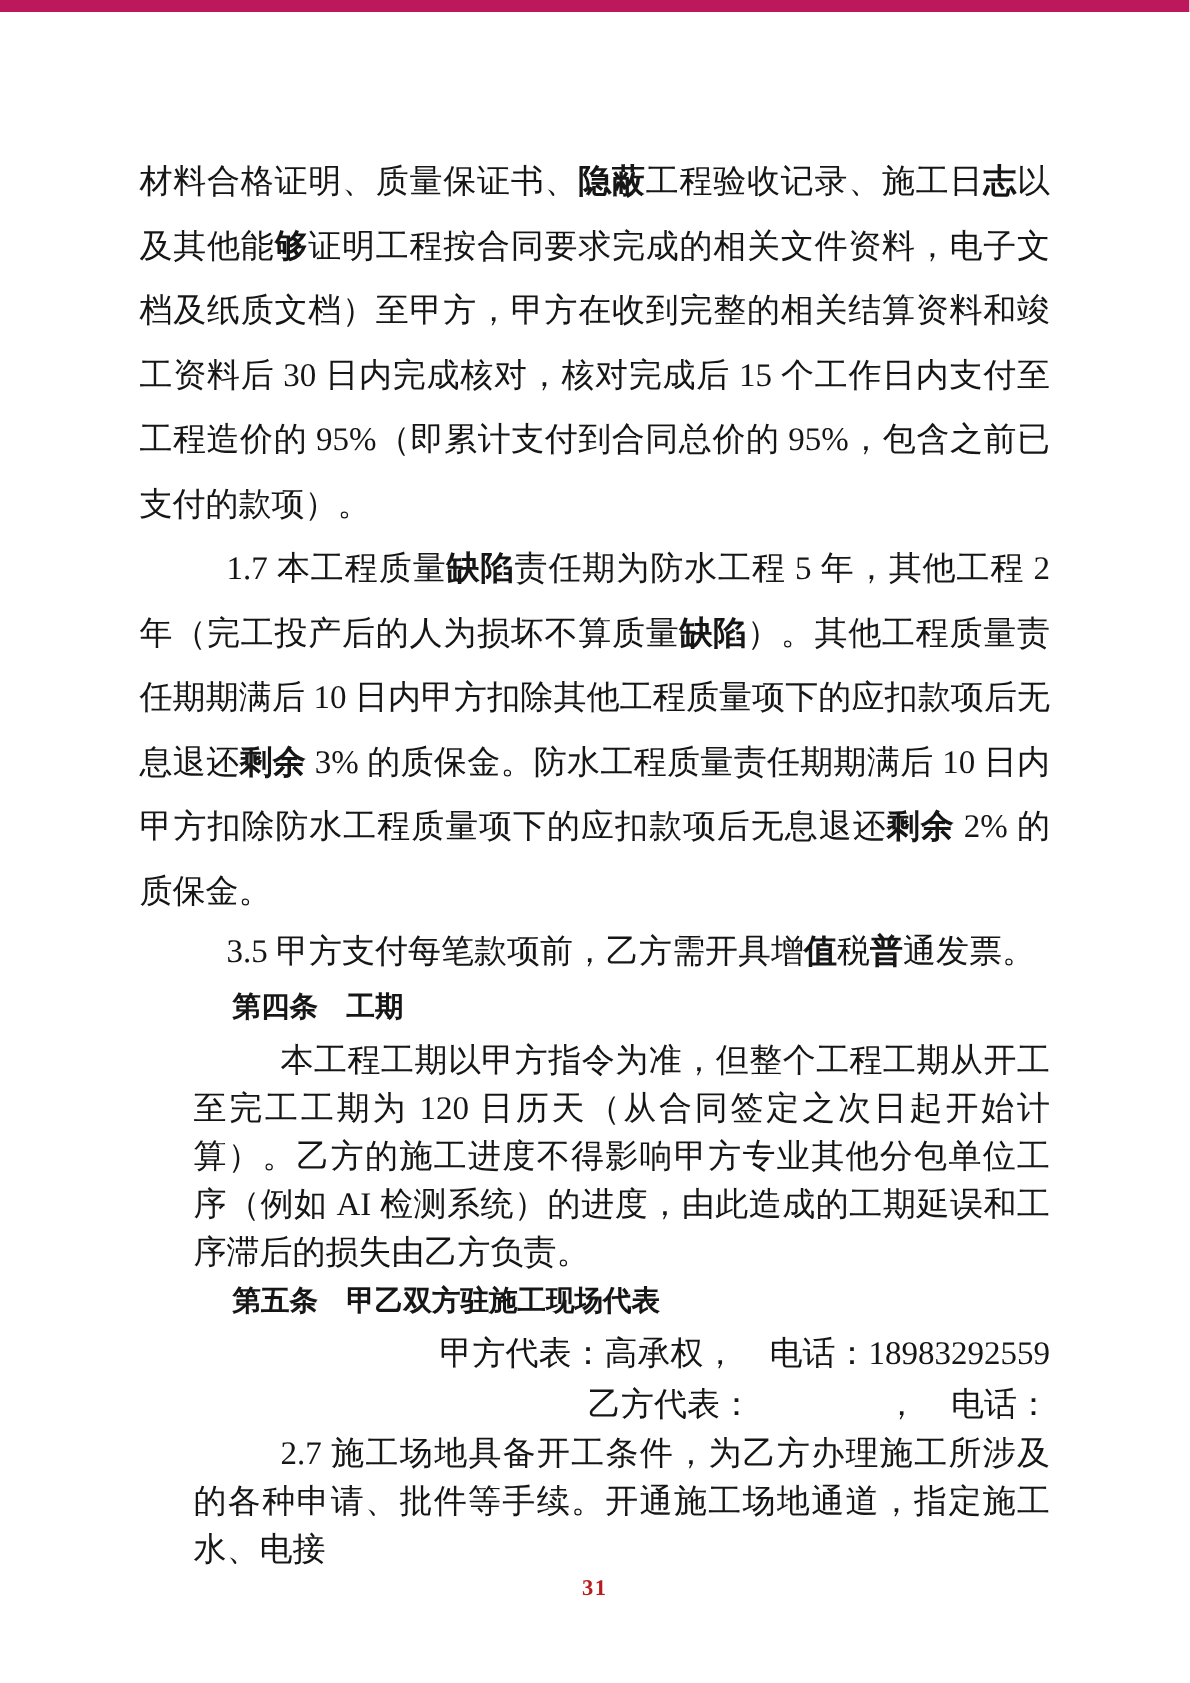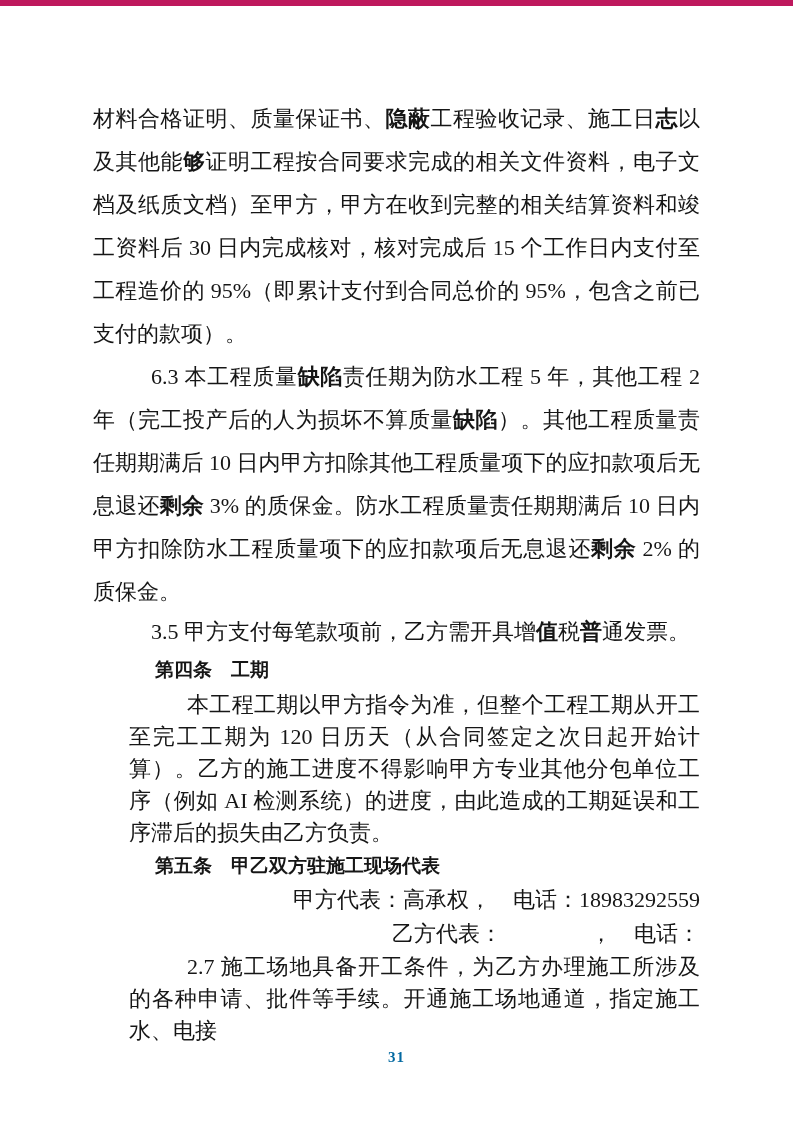--- a/index.html
+++ b/index.html
@@ -14,21 +14,21 @@
     overflow: hidden;
     font-family: "Liberation Serif", "DejaVu Serif", serif;
     color: #161616;
   }
   .page {
     position: absolute;
     inset: 0;
     box-sizing: border-box;
     padding: 91px 93px 0 93px;
     background: #ffffff;
-    border-top: 6px solid #be185d;
+    border-top: 8px solid #be185d;
   }
   .para {
     margin: 0;
     font-size: 22px;
     text-align: justify;
   }
   .loose { line-height: 43px; }
   .tight { line-height: 32px; margin-left: 36px; }
   .indent { text-indent: 58px; }
   .single {
@@ -58,31 +58,31 @@
   .b { font-weight: bold; }
   .page-number {
     position: absolute;
     top: 1043px;
     left: 0;
     width: 100%;
     text-align: center;
     font-size: 15px;
     font-weight: bold;
     letter-spacing: 1px;
-    color: #0369a1;
+    color: #b91c1c;
   }
 </style>
 </head>
 <body>
 
 <div class="page">
 
   <p class="para loose"><span>材料合格证明、质量保证书、</span><span class="b">隐蔽</span><span>工程验收记录、施工日</span><span class="b">志</span><span>以及其他能</span><span class="b">够</span><span>证明工程按合同要求完成的相关文件资料，电子文档及纸质文档）至甲方，甲方在收到完整的相关结算资料和竣工资料后 30 日内完成核对，核对完成后 15 个工作日内支付至工程造价的 95%（即累计支付到合同总价的 95%，包含之前已支付的款项）。</span></p>
 
-  <p class="para loose indent"><span>6.3 本工程质量</span><span class="b">缺陷</span><span>责任期为防水工程 5 年，其他工程 2 年（完工投产后的人为损坏不算质量</span><span class="b">缺陷</span><span>）。其他工程质量责任期期满后 10 日内甲方扣除其他工程质量项下的应扣款项后无息退还</span><span class="b">剩余</span><span> 3% 的质保金。防水工程质量责任期期满后 10 日内甲方扣除防水工程质量项下的应扣款项后无息退还</span><span class="b">剩余</span><span> 2% 的质保金。</span></p>
+  <p class="para loose indent"><span>1.7 本工程质量</span><span class="b">缺陷</span><span>责任期为防水工程 5 年，其他工程 2 年（完工投产后的人为损坏不算质量</span><span class="b">缺陷</span><span>）。其他工程质量责任期期满后 10 日内甲方扣除其他工程质量项下的应扣款项后无息退还</span><span class="b">剩余</span><span> 3% 的质保金。防水工程质量责任期期满后 10 日内甲方扣除防水工程质量项下的应扣款项后无息退还</span><span class="b">剩余</span><span> 2% 的质保金。</span></p>
 
   <p class="single"><span>3.5 甲方支付每笔款项前，乙方需开具增</span><span class="b">值</span><span>税</span><span class="b">普</span><span>通发票。</span></p>
 
   <h2 class="heading h38">第四条　工期</h2>
 
   <p class="para tight indent">本工程工期以甲方指令为准，但整个工程工期从开工至完工工期为 120 日历天（从合同签定之次日起开始计算）。乙方的施工进度不得影响甲方专业其他分包单位工序（例如 AI 检测系统）的进度，由此造成的工期延误和工序滞后的损失由乙方负责。</p>
 
   <h2 class="heading h34">第五条　甲乙双方驻施工现场代表</h2>
 
   <p class="rep-line">甲方代表：高承权，　电话：18983292559</p>

